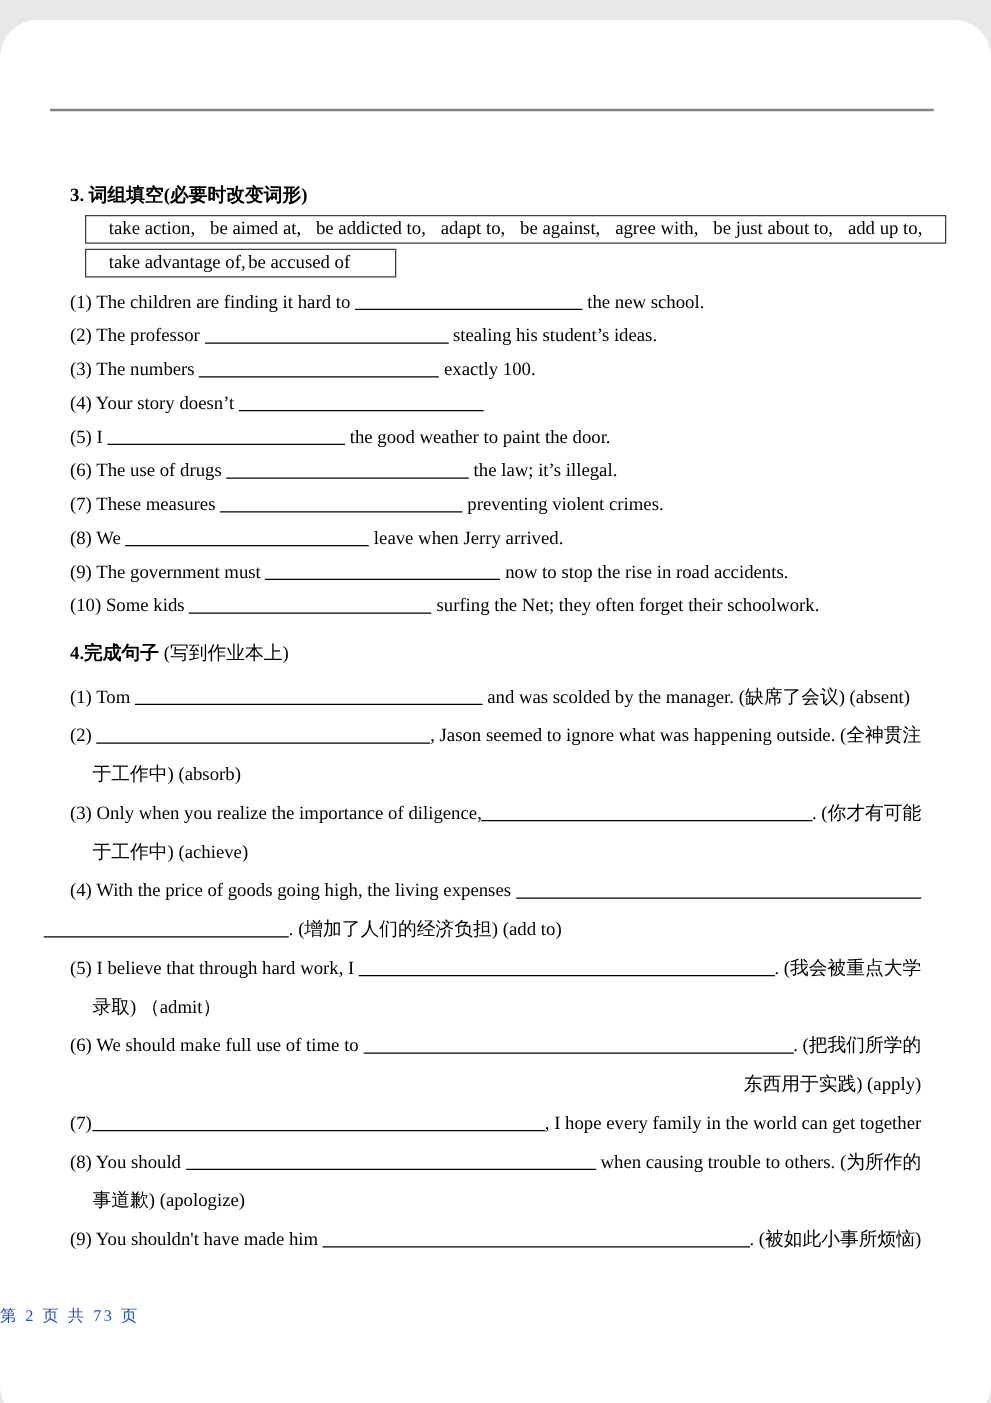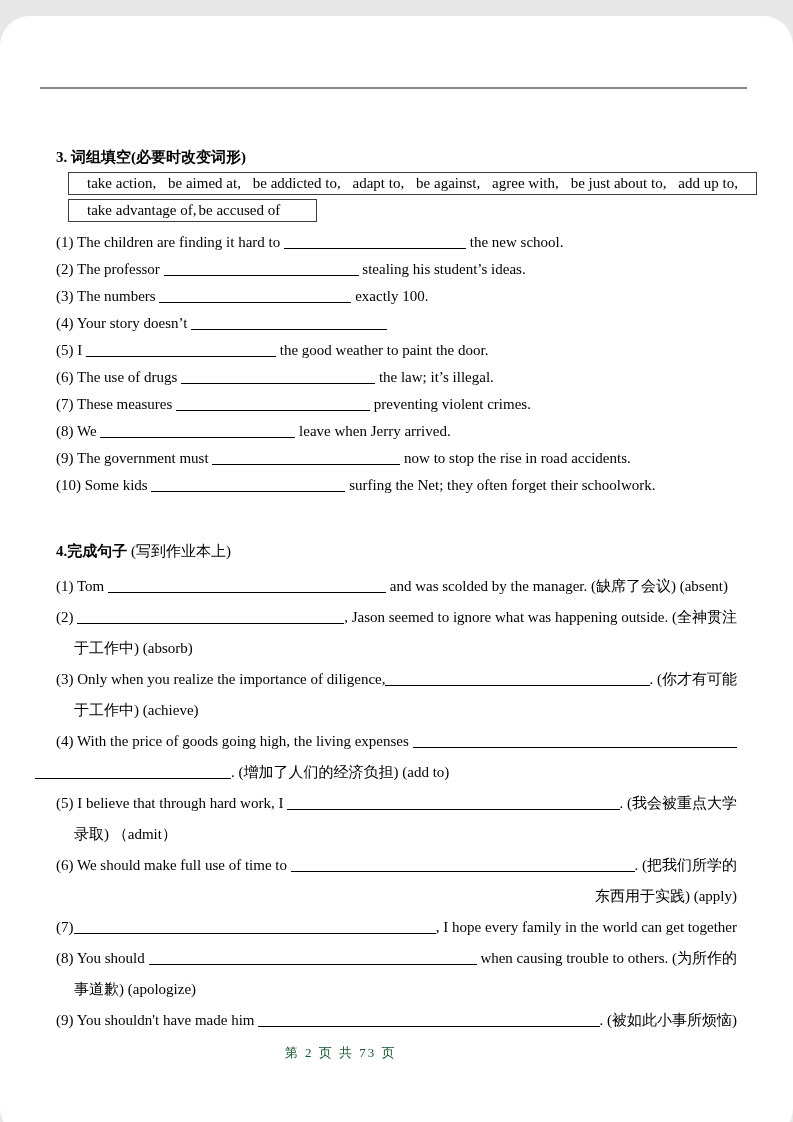--- a/index.html
+++ b/index.html
@@ -17,28 +17,28 @@
     border:1px solid #3c3c3c;margin-left:12px;display:flex;align-items:baseline;
     font-size:15px;line-height:21px;padding:0 18px;white-space:pre;
   }
   .pbox1{margin-top:4px;width:651px;justify-content:space-between;}
   .pbox2{margin-top:4px;width:211px;gap:2px;}
   .s3-items{margin-top:7px;}
   .line{display:flex;align-items:baseline;font-size:15px;line-height:27px;white-space:pre;}
   .seg{flex:0 0 auto;}
   .blank{flex:1 1 auto;border-bottom:1px solid #000;position:relative;top:2px;min-width:8px;}
   
-  .s4{position:absolute;top:524px;left:56px;width:681px;}
+  .s4{position:absolute;top:496px;left:56px;width:681px;}
   .s4-title{font-size:15px;line-height:22px;}
   .s4-lines{margin-top:9px;}
   .s4 .line{line-height:31px;}
   
   .footer{
-    position:absolute;top:1028px;left:0;width:681px;text-align:center;
-    font-size:13px;color:#14532d;letter-spacing:2px;
+    position:absolute;top:1028px;left:0;width:681px;text-align:left;
+    font-size:13px;color:#1d4ed8;letter-spacing:2px;
   }
 </style>
 </head>
 <body>
 
 <div class="page">
 
   <div class="rule"></div>
 
   <div class="s3">

